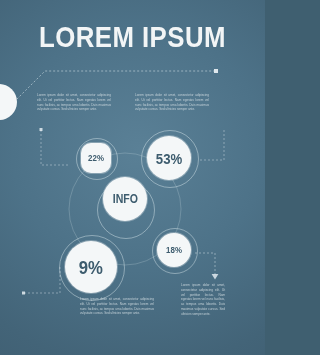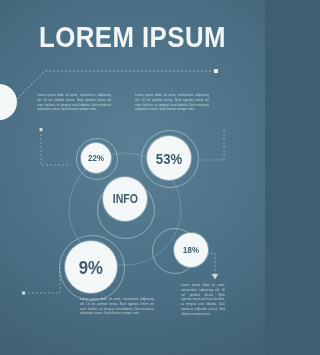--- a/index.html
+++ b/index.html
@@ -92,33 +92,33 @@
   }
   .ring {
     position: absolute;
     border-radius: 50%;
     border: 1px solid rgba(232,242,246,0.42);
   }
   .bubble span { transform: scaleX(0.88); display: block; }
 
   
   #ring-22   { left: 76px;  top: 138px; width: 40px; height: 40px; }
-  #bubble-22 { left: 81px;  top: 143px; width: 30px; height: 30px; font-size: 9px; }
+  #bubble-22 { left: 81px;  top: 143px; width: 30px; height: 30px; font-size: 9px; border-radius: 10px; }
   
   #ring-53   { left: 141px; top: 130px; width: 56px; height: 56px; }
   #bubble-53 { left: 147px; top: 136px; width: 44px; height: 44px; font-size: 15px; justify-content: center; }
   
   #ring-info   { left: 97px;  top: 181px; width: 56px; height: 56px; }
   #bubble-info { left: 103px; top: 177px; width: 44px; height: 44px; font-size: 12px; }
   
   #ring-9    { left: 59px;  top: 235px; width: 64px; height: 64px; }
   #bubble-9  { left: 65px;  top: 241px; width: 52px; height: 52px; font-size: 19px; }
   
   #ring-18   { left: 152px; top: 228px; width: 44px; height: 44px; }
-  #bubble-18 { left: 174px; top: 233px; width: 34px; height: 34px; font-size: 9px; }
+  #bubble-18 { left: 157px; top: 233px; width: 34px; height: 34px; font-size: 9px; }
 </style>
 </head>
 <body>
 
 <div id="poster">
 
   <svg class="decor" viewBox="0 0 265 355" width="265" height="355" xmlns="http://www.w3.org/2000/svg">
 
     <path d="M 14 102 L 45 71 L 216 71" fill="none" stroke="#cfdde4" stroke-width="0.8" stroke-dasharray="2 2" opacity="0.75"></path>
     <rect x="214" y="69" width="4" height="4" fill="#eef4f7" opacity="0.9"></rect>

